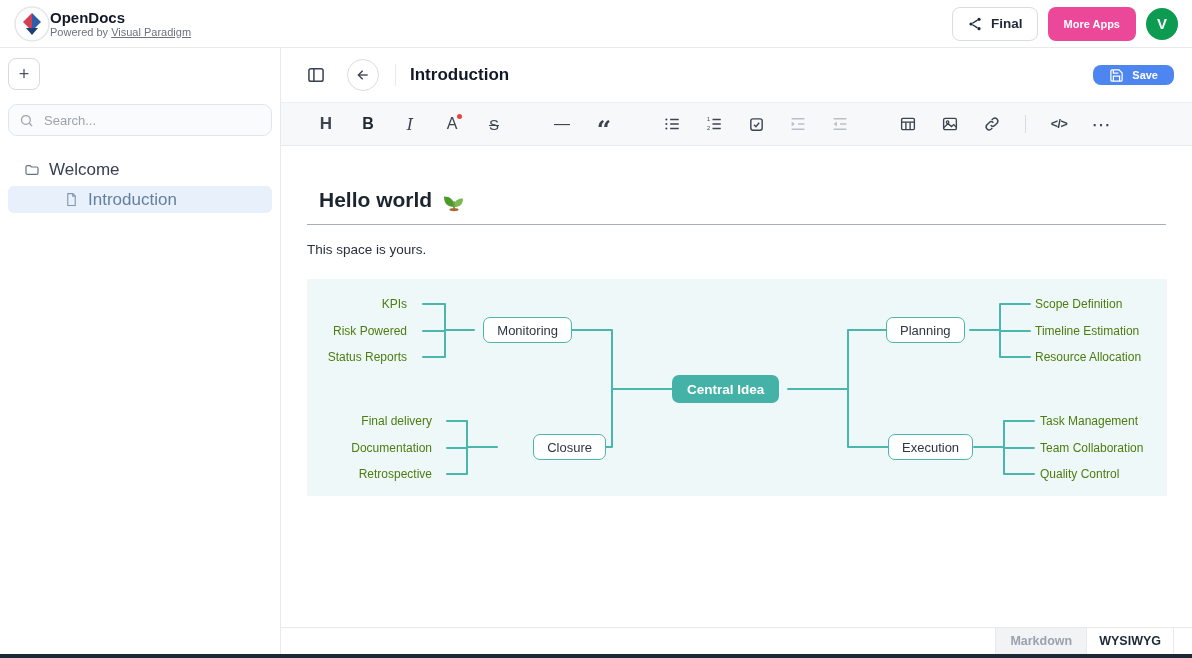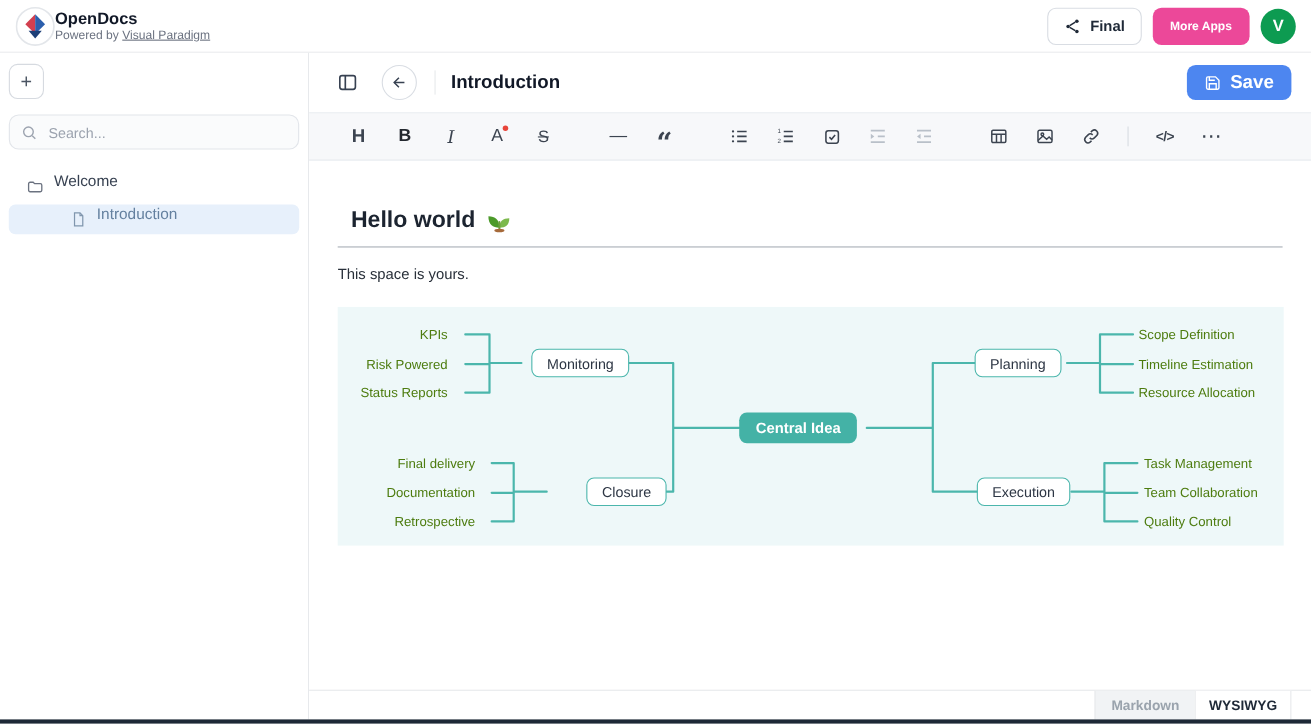--- a/index.html
+++ b/index.html
@@ -57,41 +57,41 @@
     font-size:18px; line-height:1; color:#4b5563; display:flex; align-items:center; justify-content:center;
   }
   .search-box {
     margin-top:14px; height:32px; border:1px solid #e2e5ea; background:#fafbfc; border-radius:9px;
     display:flex; align-items:center; gap:8px; padding:0 10px;
   }
   .search-box input { flex:1; border:none; background:transparent; outline:none; font-size:13px; color:#374151; }
   .search-box input::placeholder { color:#9ca3af; }
   .tree { margin-top:20px; }
   .tree-row {
-    display:flex; gap:9px; height:27px; padding-left:16px;
-    font-size:14px; color:#374151; border-radius:6px; cursor:pointer;
+    display:flex; align-items:center; gap:9px; height:27px; padding-left:16px;
+    font-size:17px; color:#374151; border-radius:6px; cursor:pointer;
   }
   .tree-row.child {
     margin-top:3px; padding-left:56px; background:#e7f0fb; color:#64809f;
   }
 
   
   .main { flex:1; display:flex; flex-direction:column; min-width:0; background:#fff; }
 
   .doc-header { height:54px; flex:0 0 54px; display:flex; align-items:center; padding:0 18px; }
   .panel-btn { width:34px; height:34px; border:none; background:transparent; display:flex; align-items:center; justify-content:center; border-radius:6px; }
   .back-btn {
     width:32px; height:32px; margin-left:14px; border:1px solid #d9dde3; border-radius:50%;
     background:#fff; display:flex; align-items:center; justify-content:center;
   }
   .hdr-divider { width:1px; height:22px; background:#e7e9ec; margin:0 14px 0 16px; }
   .doc-title { font-size:17px; font-weight:bold; color:#111827; }
   .btn-save {
-    margin-left:auto; display:flex; align-items:center; gap:8px; height:32px; padding:0 16px;
-    background:#4d86f0; color:#fff; border:none; border-radius:8px; font-size:17px; font-weight:600;
+    margin-left:auto; display:flex; align-items:center; gap:8px; height:20px; padding:0 16px;
+    background:#4d86f0; color:#fff; border:none; border-radius:8px; font-size:11px; font-weight:600;
   }
 
   
   .toolbar {
     height:44px; flex:0 0 44px; background:#f7f8fa;
     border-top:1px solid #eceff2; border-bottom:1px solid #e7eaee;
     display:flex; align-items:center; padding:0 28px; gap:8px;
   }
   .tb {
     width:34px; height:30px; border:none; background:transparent; border-radius:6px;

